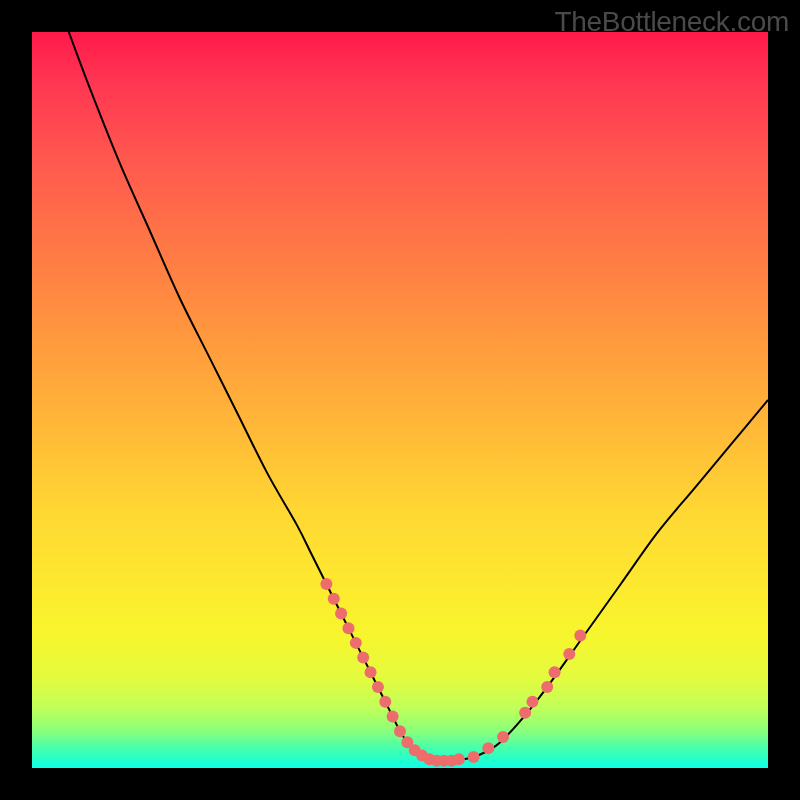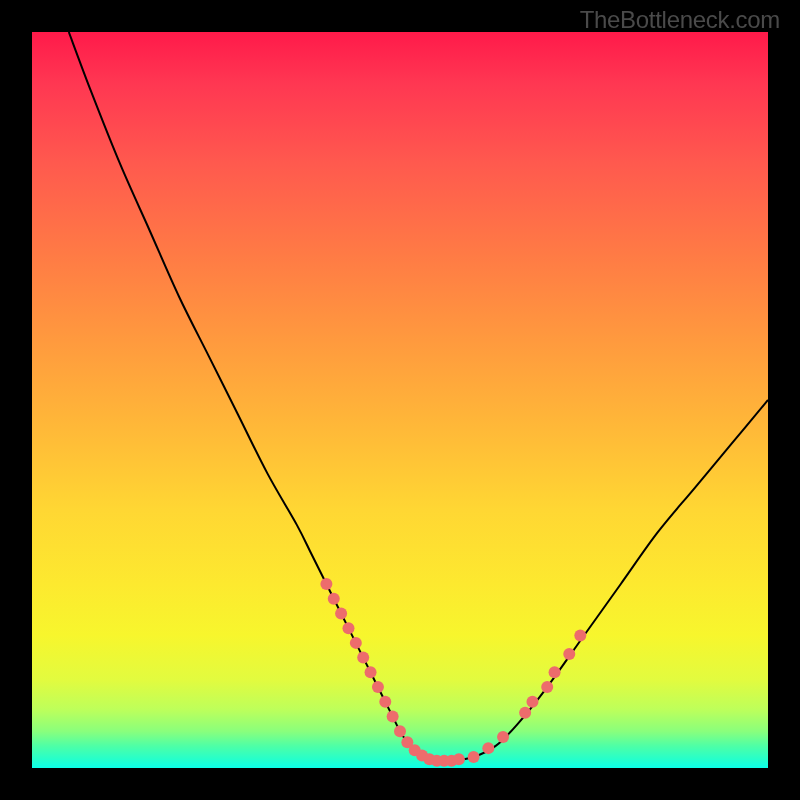--- a/index.html
+++ b/index.html
@@ -7,23 +7,23 @@
     width: 800px;
     height: 800px;
     background: #000;
     position: relative;
     font-family: Arial, Helvetica, sans-serif;
     overflow: hidden;
   }
   .attribution {
     position: absolute;
     top: 6px;
-    right: 20px;
+    right: 11px;
     color: #4a4a4a;
-    font-size: 24px;
+    font-size: 28px;
     font-weight: 400;
     z-index: 10;
     letter-spacing: -0.3px;
     text-align: center;
   }
   .plot-frame {
     position: absolute;
     left: 32px;
     top: 32px;
     width: 736px;

